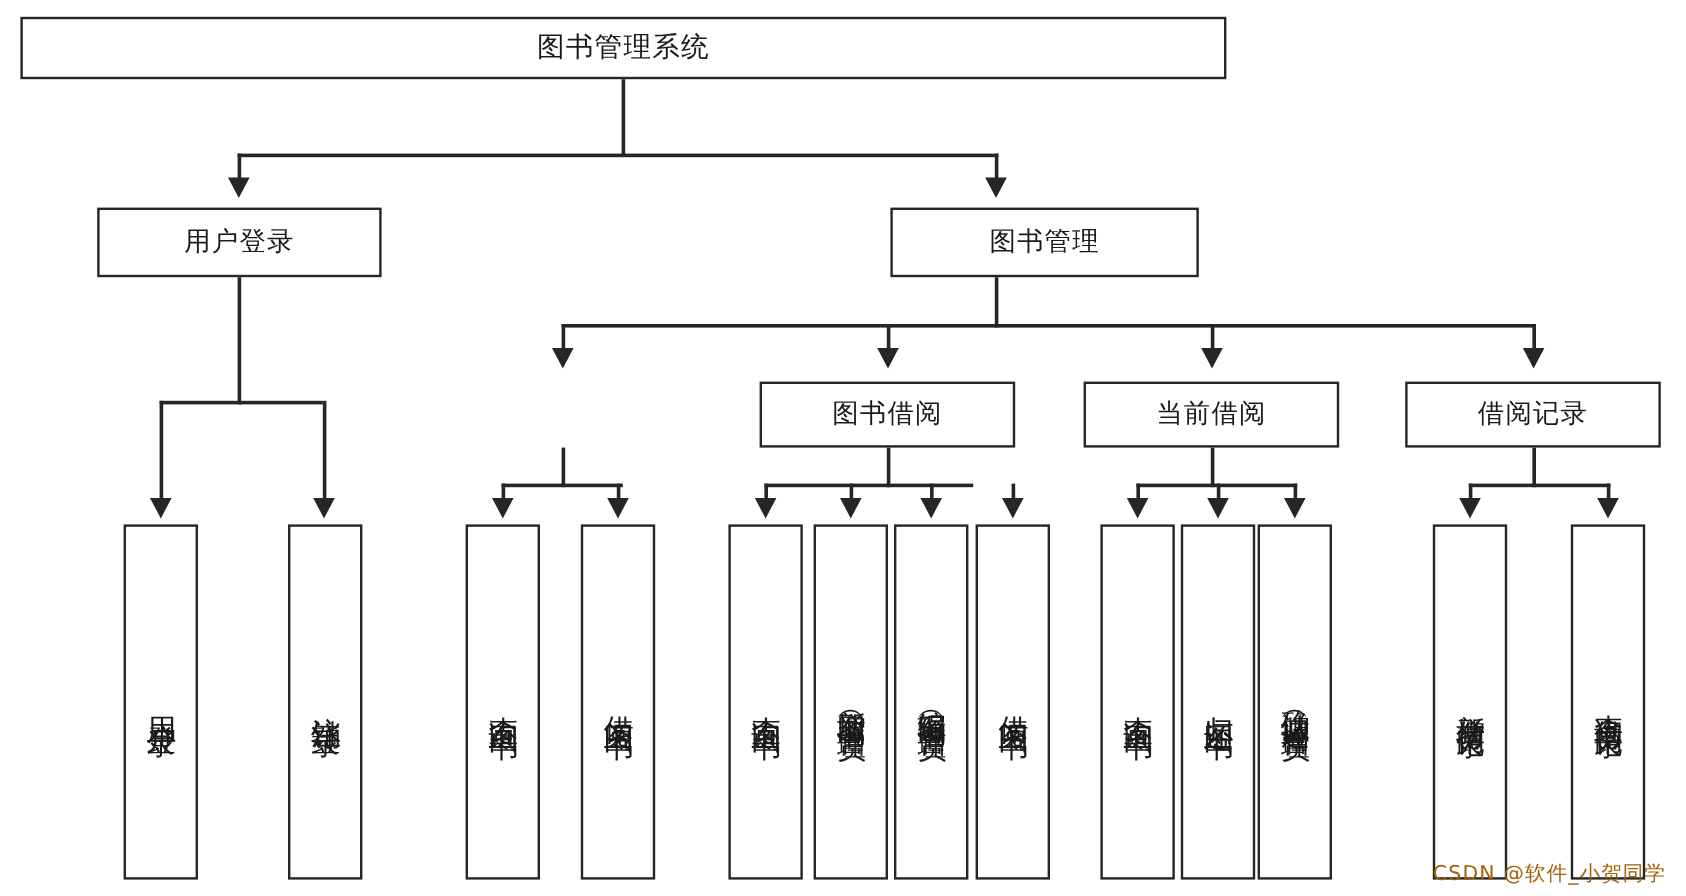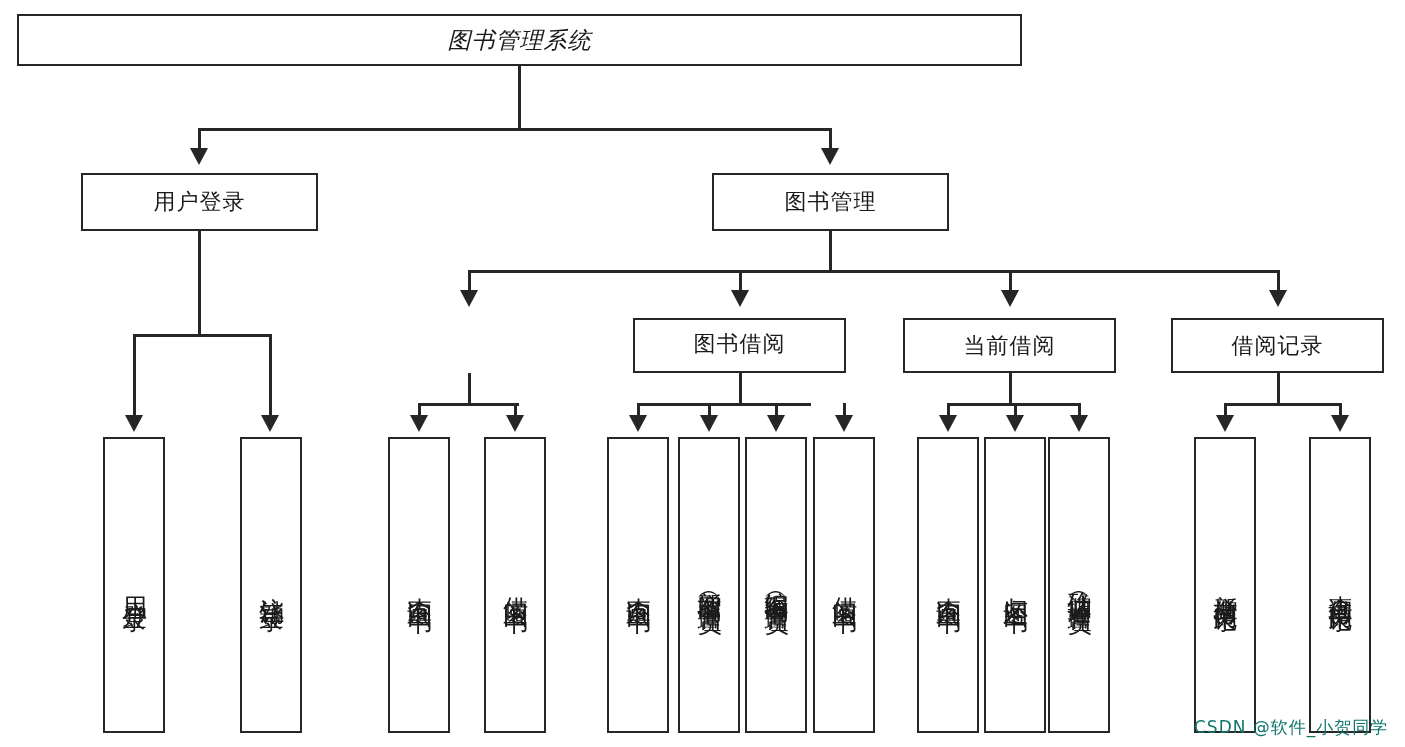--- a/index.html
+++ b/index.html
@@ -27,21 +27,21 @@
     text-align:center;
   }
   .node .label{
     font-size:22px;
     line-height:1.15;
     letter-spacing:1px;
     color:#1a1a1a;
     white-space:nowrap;
   }
   
-  .node.root{border-width:2px;font-style:italic;}
+  .node.root{border-width:2px;}
   .node.root .label{font-size:23px;}
 
   
   .node.vertical{
     padding:6px 0;
   }
   .node.vertical .label{
     writing-mode:vertical-rl;
     text-orientation:upright;
     font-size:25px;
@@ -68,21 +68,21 @@
     width:0;height:0;
     border-left:9px solid transparent;
     border-right:9px solid transparent;
     border-top:17px solid #262626;
   }
 
   
   #watermark{
     position:absolute;
     font-size:17px;
-    color:#0f766e;
+    color:#a16207;
     white-space:nowrap;
     letter-spacing:1px;
     user-select:none;
   }
 </style>
 </head>
 <body>
 
 <div id="diagram">
 
@@ -95,21 +95,21 @@
   <div class="line hline" style="left:198px;top:128px;width:634px;"></div>
 
   <div class="line vline" style="left:198px;top:128px;height:22px;"></div>
   <div class="arrow" style="left:190px;top:148px;"></div>
   <div class="line vline" style="left:829px;top:128px;height:22px;"></div>
   <div class="arrow" style="left:821px;top:148px;"></div>
 
   <div class="node" style="left:81px;top:173px;width:237px;height:58px;">
     <span class="label">用户登录</span>
   </div>
-  <div class="node" style="left:712px;top:173px;width:237px;height:58px;">
+  <div class="node" style="left:742px;top:173px;width:257px;height:58px;">
     <span class="label">图书管理</span>
   </div>
 
   <div class="line vline" style="left:198px;top:231px;height:106px;"></div>
   <div class="line hline" style="left:133px;top:334px;width:136px;"></div>
   <div class="line vline" style="left:133px;top:334px;height:83px;"></div>
   <div class="arrow" style="left:125px;top:415px;"></div>
   <div class="line vline" style="left:269px;top:334px;height:83px;"></div>
   <div class="arrow" style="left:261px;top:415px;"></div>
 
@@ -117,21 +117,21 @@
   <div class="line hline" style="left:468px;top:270px;width:812px;"></div>
   <div class="line vline" style="left:468px;top:270px;height:22px;"></div>
   <div class="arrow" style="left:460px;top:290px;"></div>
   <div class="line vline" style="left:739px;top:270px;height:22px;"></div>
   <div class="arrow" style="left:731px;top:290px;"></div>
   <div class="line vline" style="left:1009px;top:270px;height:22px;"></div>
   <div class="arrow" style="left:1001px;top:290px;"></div>
   <div class="line vline" style="left:1277px;top:270px;height:22px;"></div>
   <div class="arrow" style="left:1269px;top:290px;"></div>
 
-  <div class="node" style="left:633px;top:318px;width:213px;height:55px;font-family:Liberation Mono, monospace;">
+  <div class="node" style="left:633px;top:318px;width:213px;height:55px;">
     <span class="label">图书借阅</span>
   </div>
   <div class="node" style="left:1171px;top:318px;width:213px;height:55px;">
     <span class="label">借阅记录</span>
   </div>
   <div class="node" style="left:903px;top:318px;width:213px;height:55px;">
     <span class="label">当前借阅</span>
   </div>
 
   <div class="line vline" style="left:468px;top:373px;height:33px;"></div>

